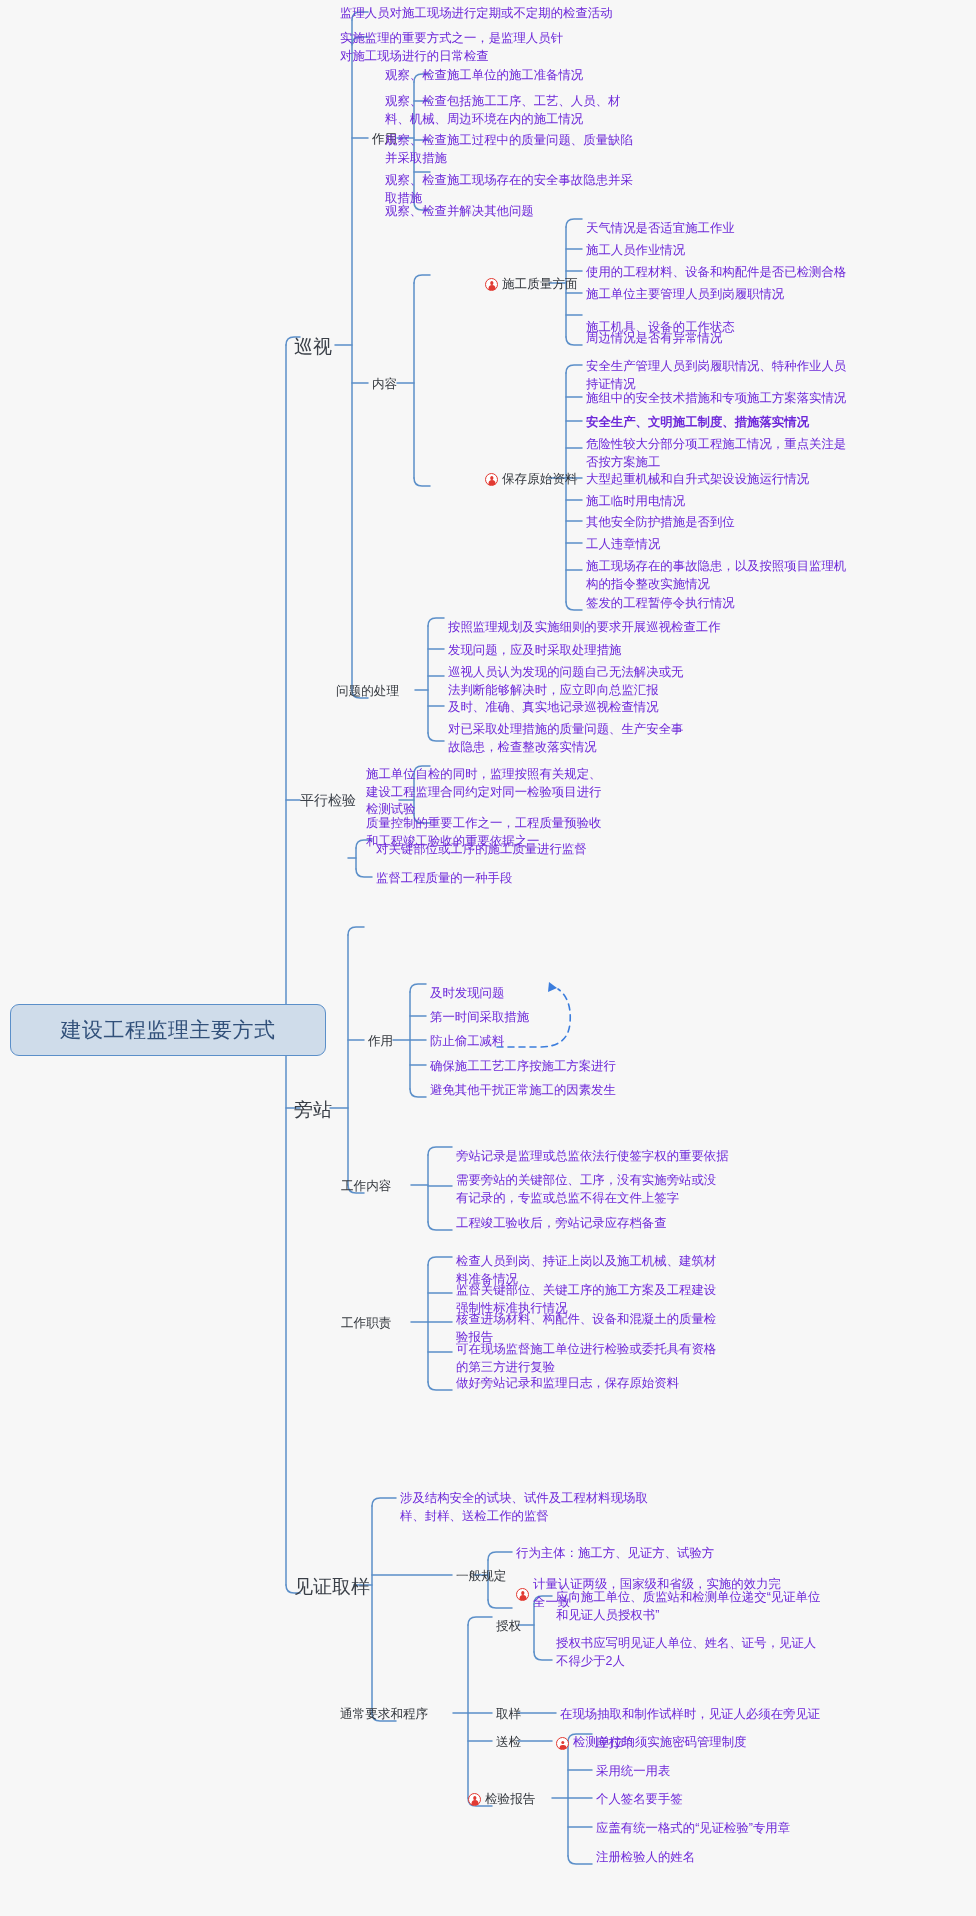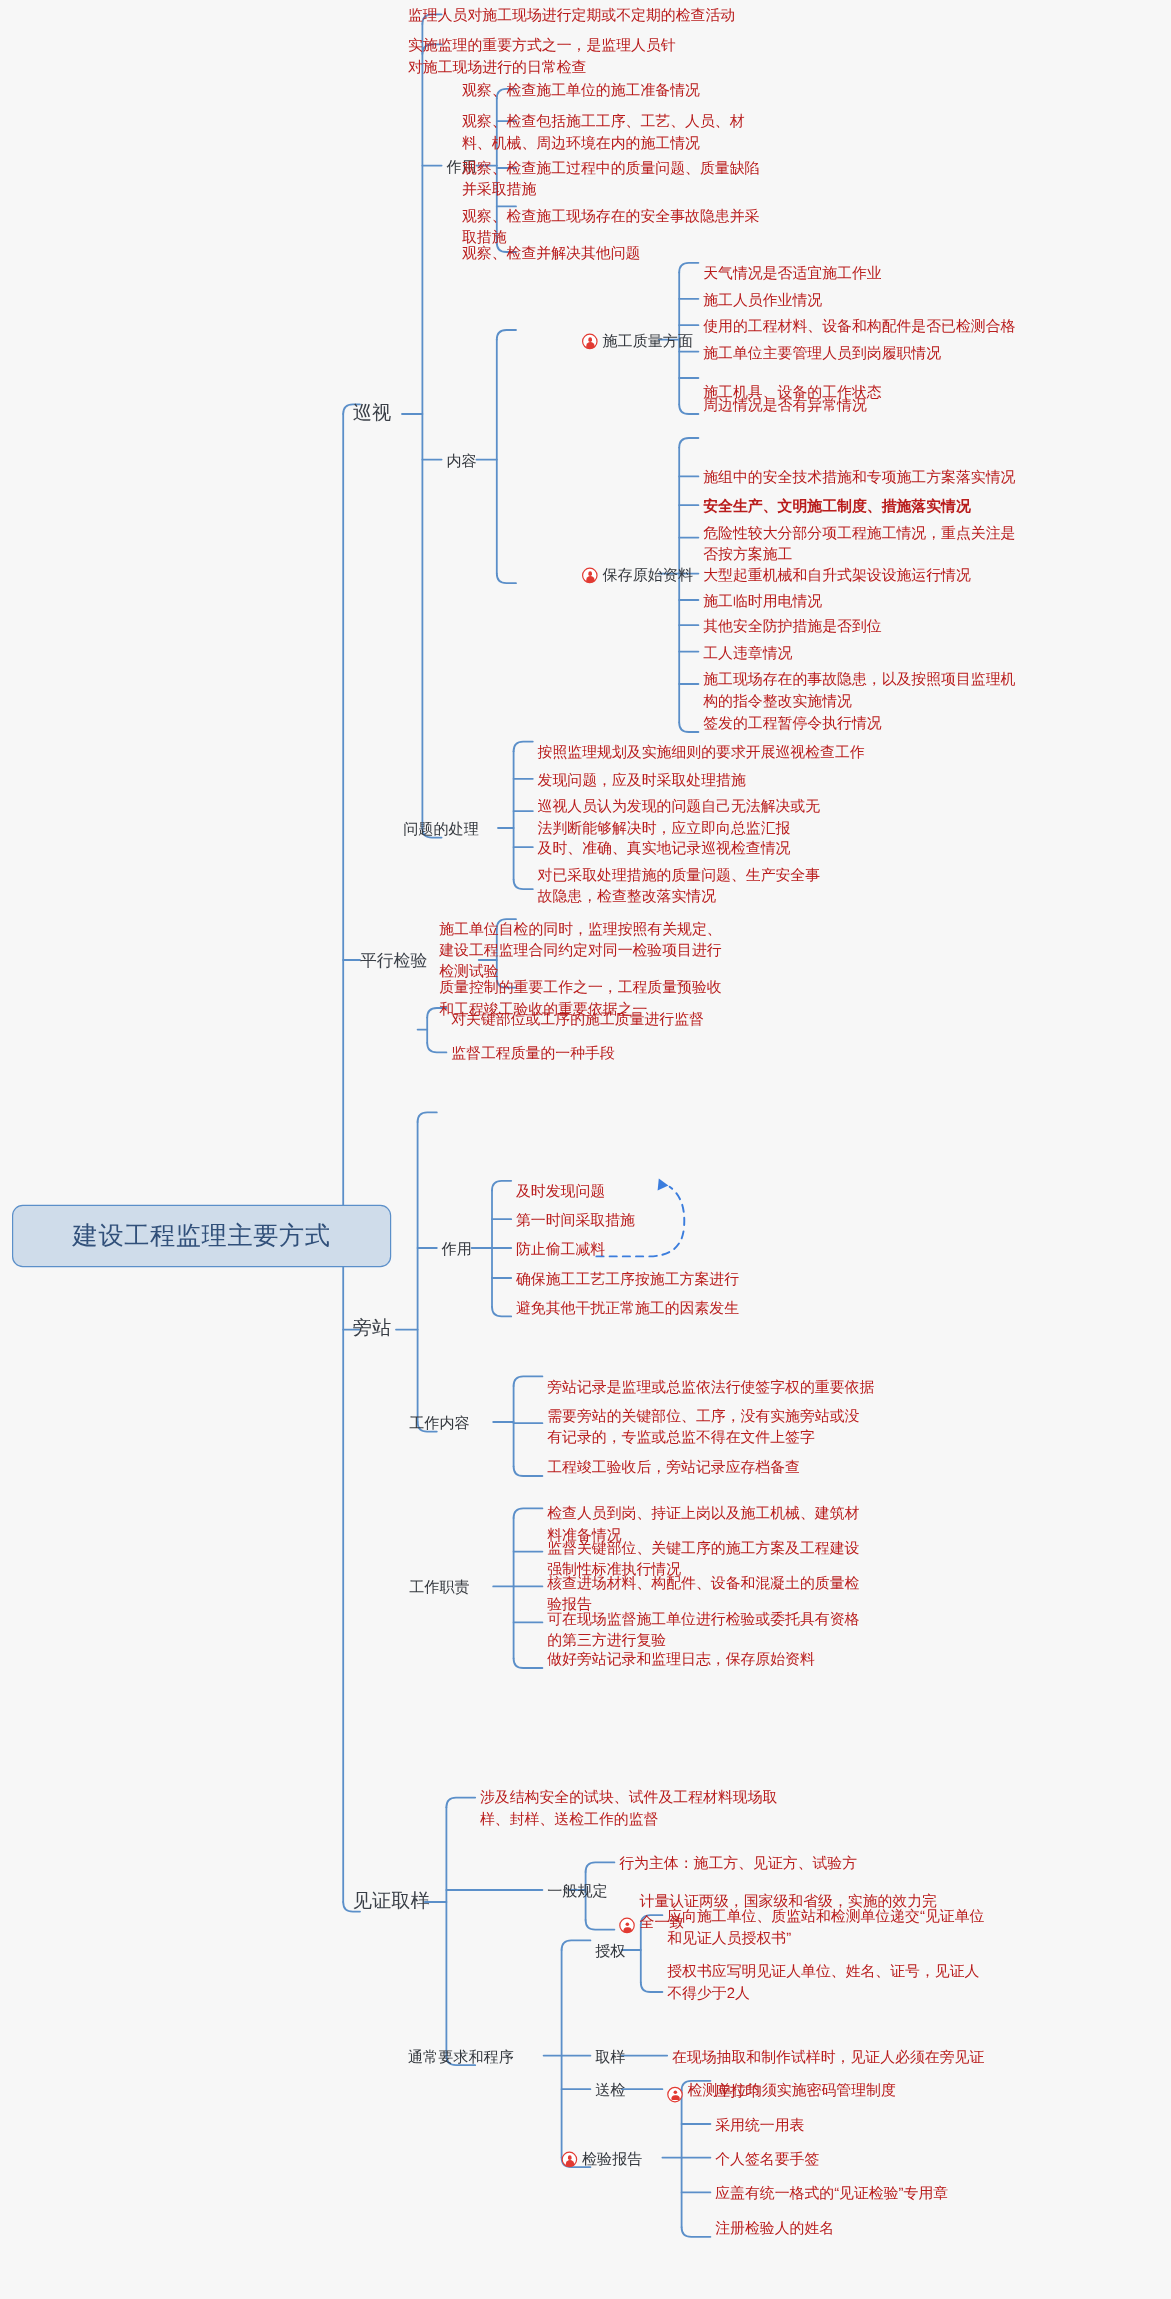--- a/index.html
+++ b/index.html
@@ -32,45 +32,45 @@
     font-size: 21px;
     letter-spacing: 0.5px;
     white-space: nowrap;
     padding: 0 14px;
   }
 
   
   .lvl1 {
     position: absolute;
     color: #3a3f47;
-    font-size: 16px;
+    font-size: 19px;
     white-space: nowrap;
     line-height: 1.35;
   }
 
   
   .lvl2 {
     position: absolute;
     color: #33373d;
     font-size: 12.6px;
     white-space: nowrap;
     line-height: 1.38;
     display: flex;
     align-items: center;
     gap: 4px;
   }
 
   
   .leaf {
     position: absolute;
-    color: #b91c1c;
+    color: #6d28d9;
     font-size: 12.4px;
     line-height: 1.42;
     display: flex;
-    align-items: flex-end;
+    align-items: center;
     gap: 4px;
   }
   .leaf .txt, .lvl2 .txt { display: block; }
 
   
   .w1 { width: 232px; }
   .w2 { width: 250px; }
   .w3 { width: 268px; }
   .w4 { width: 238px; }
 
@@ -309,20 +309,23 @@
     <span class="txt">施工机具、设备的工作状态</span>
   </div>
   <div class="leaf" style="left:586px; top:330px;">
     <span class="txt">周边情况是否有异常情况</span>
   </div>
 
   <div class="lvl2" style="left:485px; top:471px;">
     <span class="pin"></span>
     <span class="txt">保存原始资料</span>
   </div>
+  <div class="leaf w3" style="left:586px; top:358px;">
+    <span class="txt">安全生产管理人员到岗履职情况、特种作业人员持证情况</span>
+  </div>
   <div class="leaf" style="left:586px; top:390px;">
     <span class="txt">施组中的安全技术措施和专项施工方案落实情况</span>
   </div>
   <div class="leaf" style="left:586px; top:414px;font-weight:bold;">
     <span class="txt">安全生产、文明施工制度、措施落实情况</span>
   </div>
   <div class="leaf w3" style="left:586px; top:436px;">
     <span class="txt">危险性较大分部分项工程施工情况，重点关注是否按方案施工</span>
   </div>
   <div class="leaf" style="left:586px; top:471px;">

